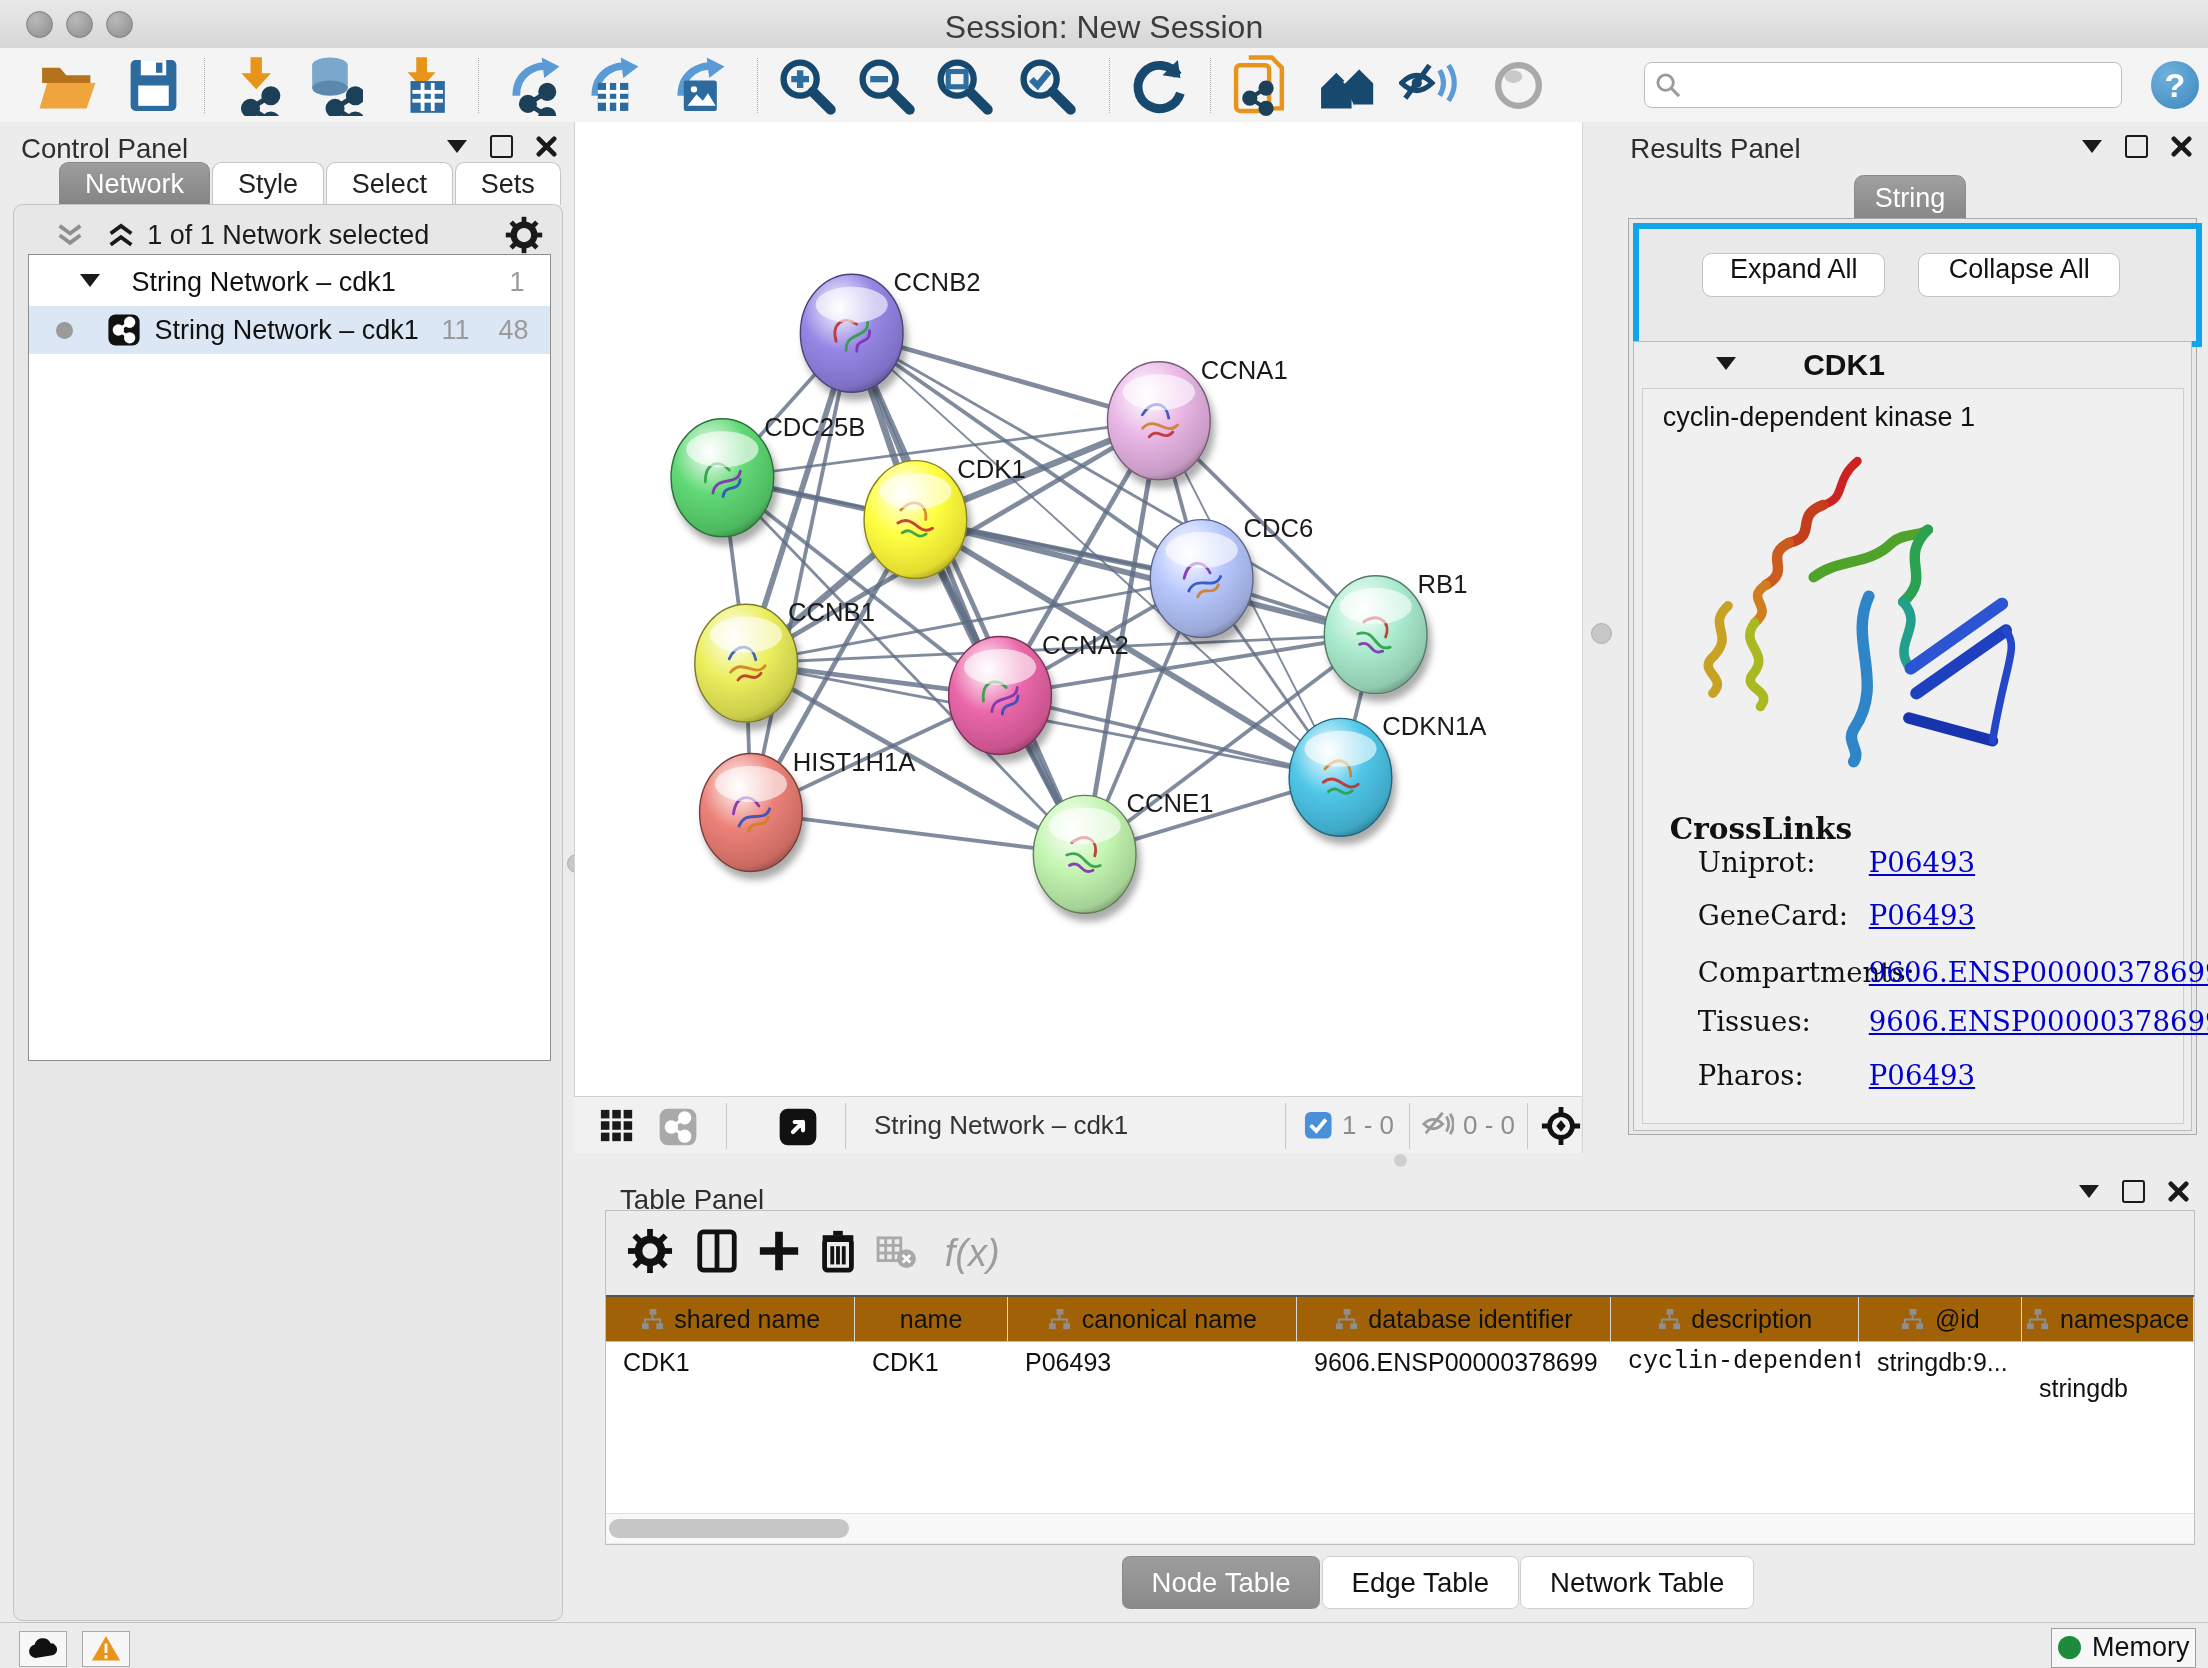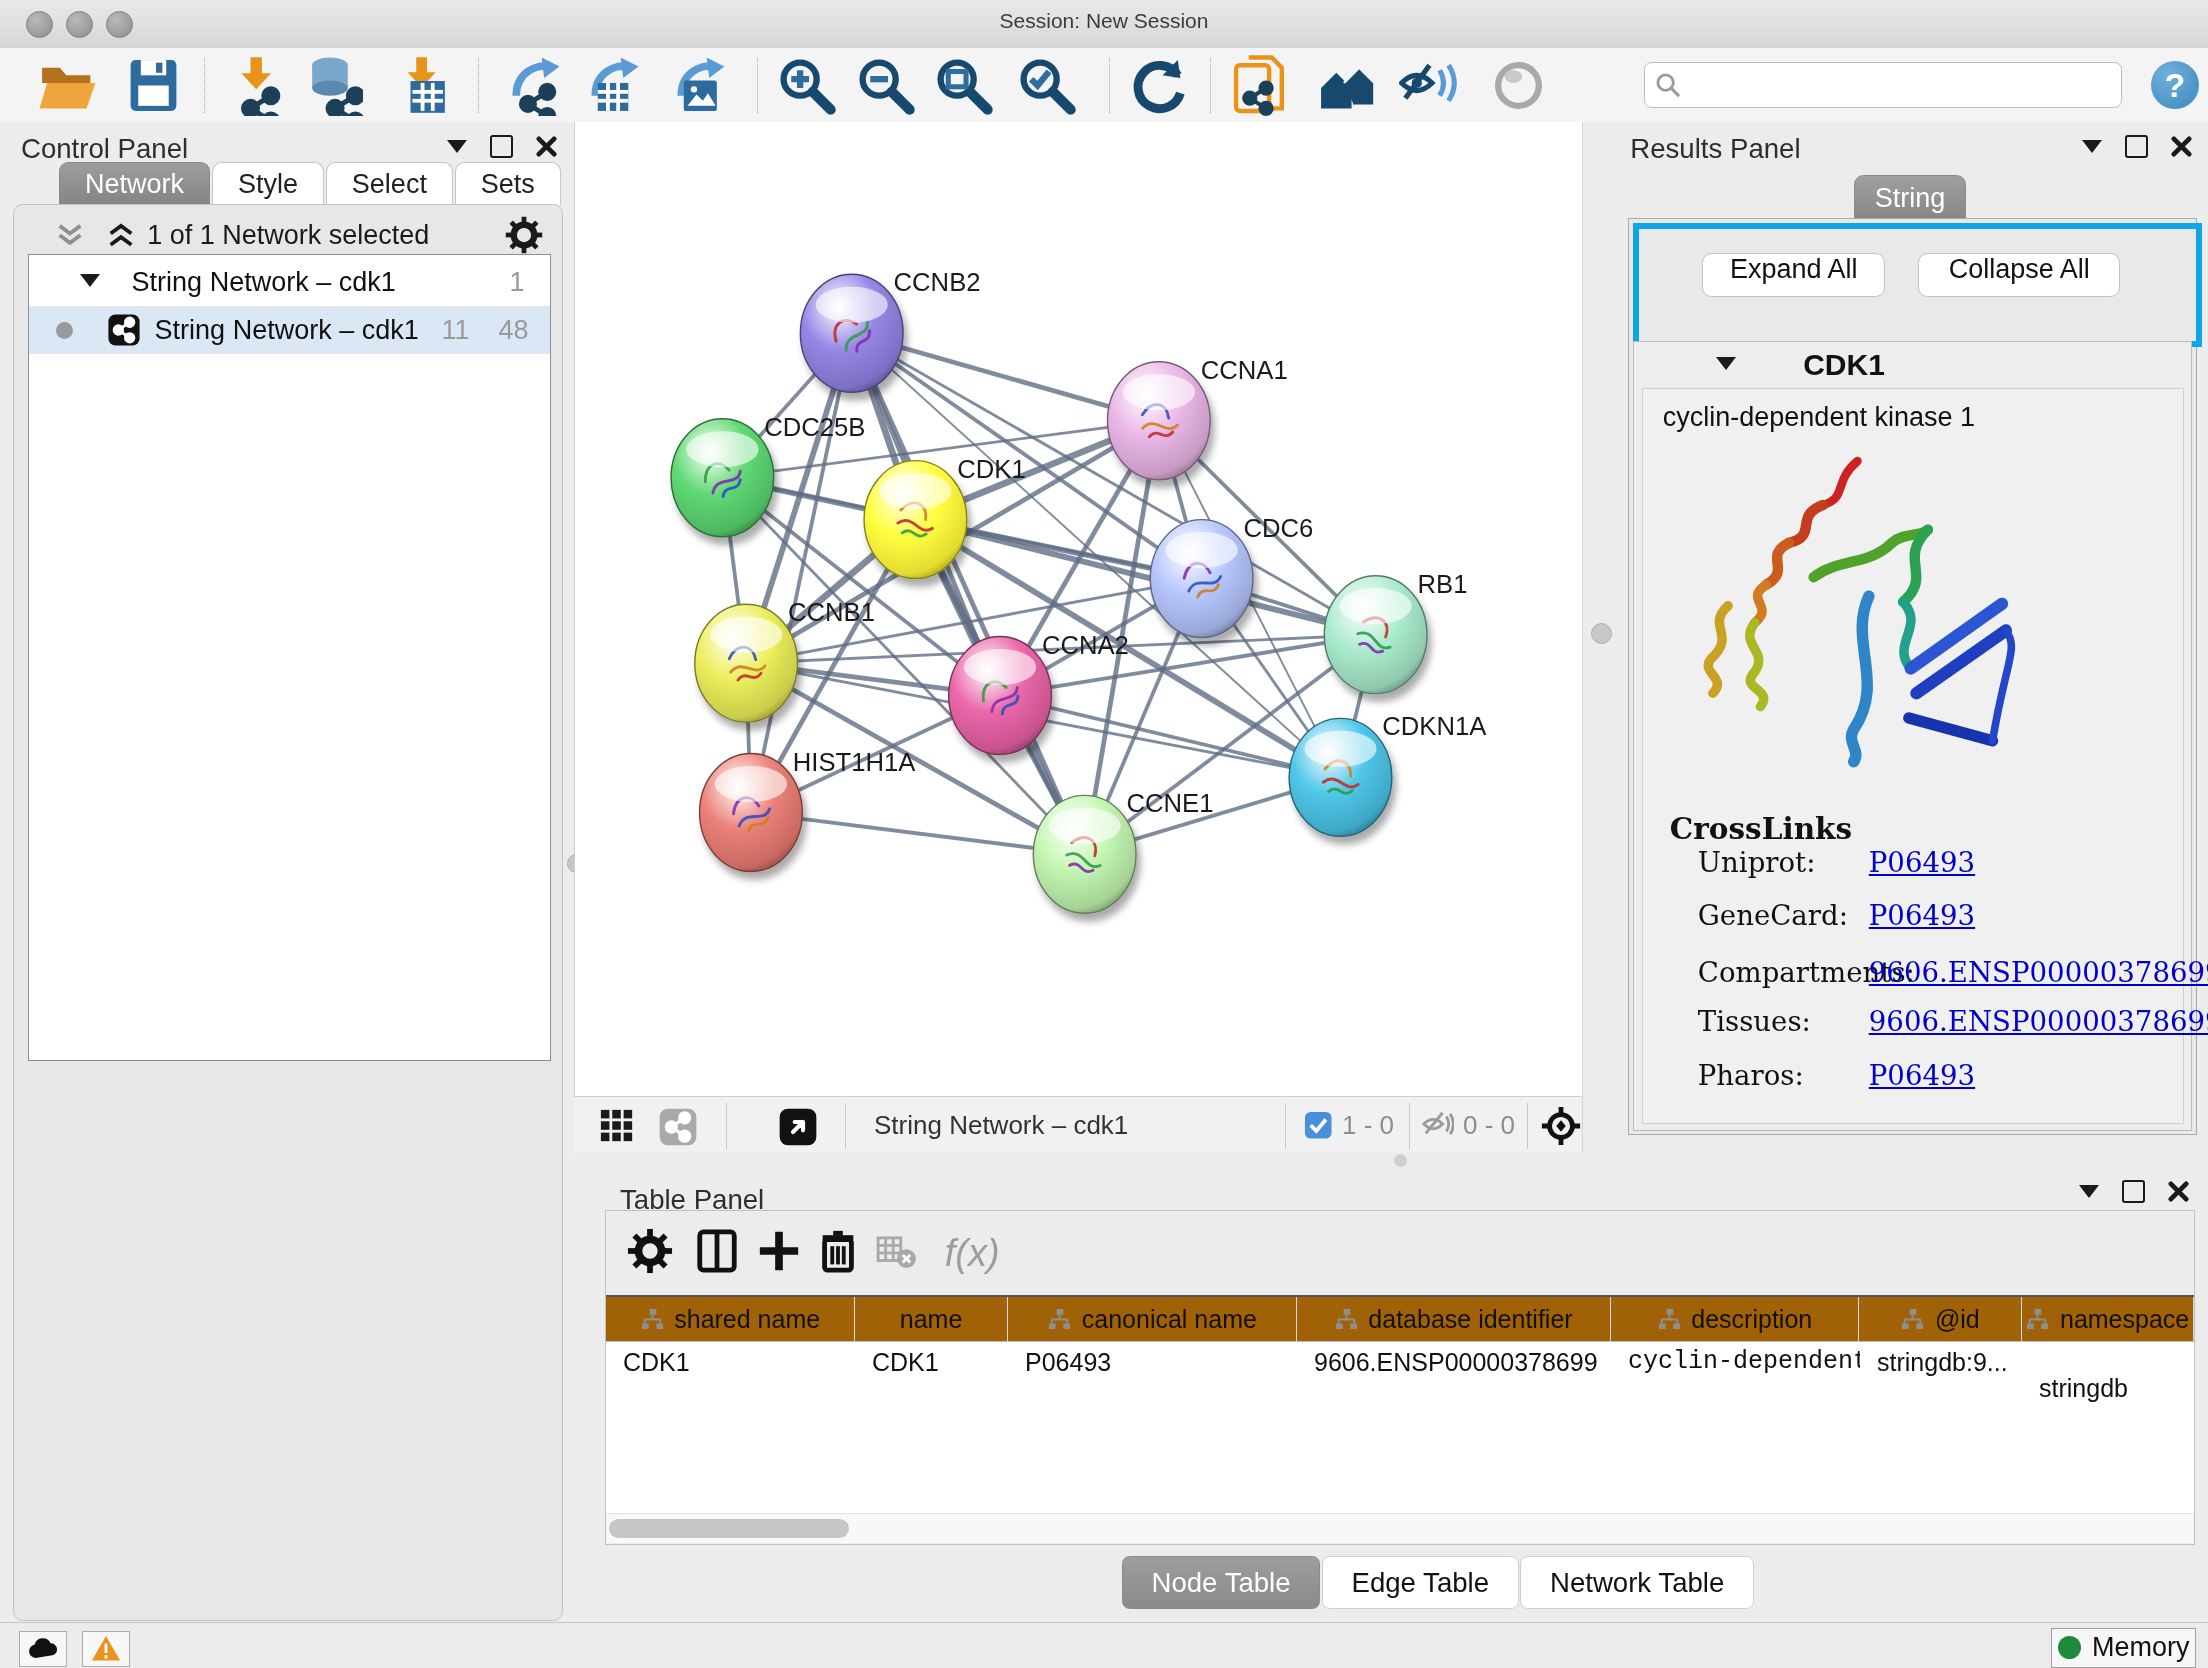--- a/index.html
+++ b/index.html
@@ -3,21 +3,21 @@
 <meta charset="utf-8">
 <style>
   html,body{margin:0;padding:0;background:#ececec;font-family:"Liberation Sans",sans-serif;}
   #app{position:relative;width:2208px;height:1668px;background:#ececec;overflow:hidden;}
 
   
   #titlebar{position:absolute;left:0;top:0;width:2208px;height:48px;
     background:linear-gradient(#e9e9e9,#d6d6d6);border-bottom:1px solid #b2b2b2;}
   .traffic{position:absolute;top:11.4px;width:25px;height:25px;border-radius:50%;
     background:radial-gradient(circle at 35% 30%,#b9b9b9,#8d8d8d);border:1px solid #7e7e7e;}
-  #win-title{position:absolute;left:0;right:0;top:8.6px;text-align:center;font-size:21px;color:#3c3c3c;}
+  #win-title{position:absolute;left:0;right:0;top:8.6px;text-align:center;font-size:32px;color:#3c3c3c;}
 
   
   #toolbar{position:absolute;left:0;top:48px;width:2208px;height:74px;background:#f4f4f4;border-bottom:1px solid #c9c9c9;}
   .tb-icon{position:absolute;top:6.7px;width:61px;height:61px;}
   .tb-sep{position:absolute;top:9.5px;height:55px;border-left:1.9px dotted #a8a8a8;}
   #search-box{position:absolute;left:1644px;top:14.3px;width:476px;height:44px;background:#fff;
     border:1px solid #bdbdbd;border-radius:7.6px;}
   #search-input{position:absolute;left:46px;top:2.9px;width:418px;height:36px;border:none;outline:none;font-size:25px;background:transparent;}
   #search-glass{position:absolute;left:9.5px;top:8.6px;}
   #help-btn{position:absolute;left:2151px;top:13.3px;width:48px;height:48px;border-radius:50%;

